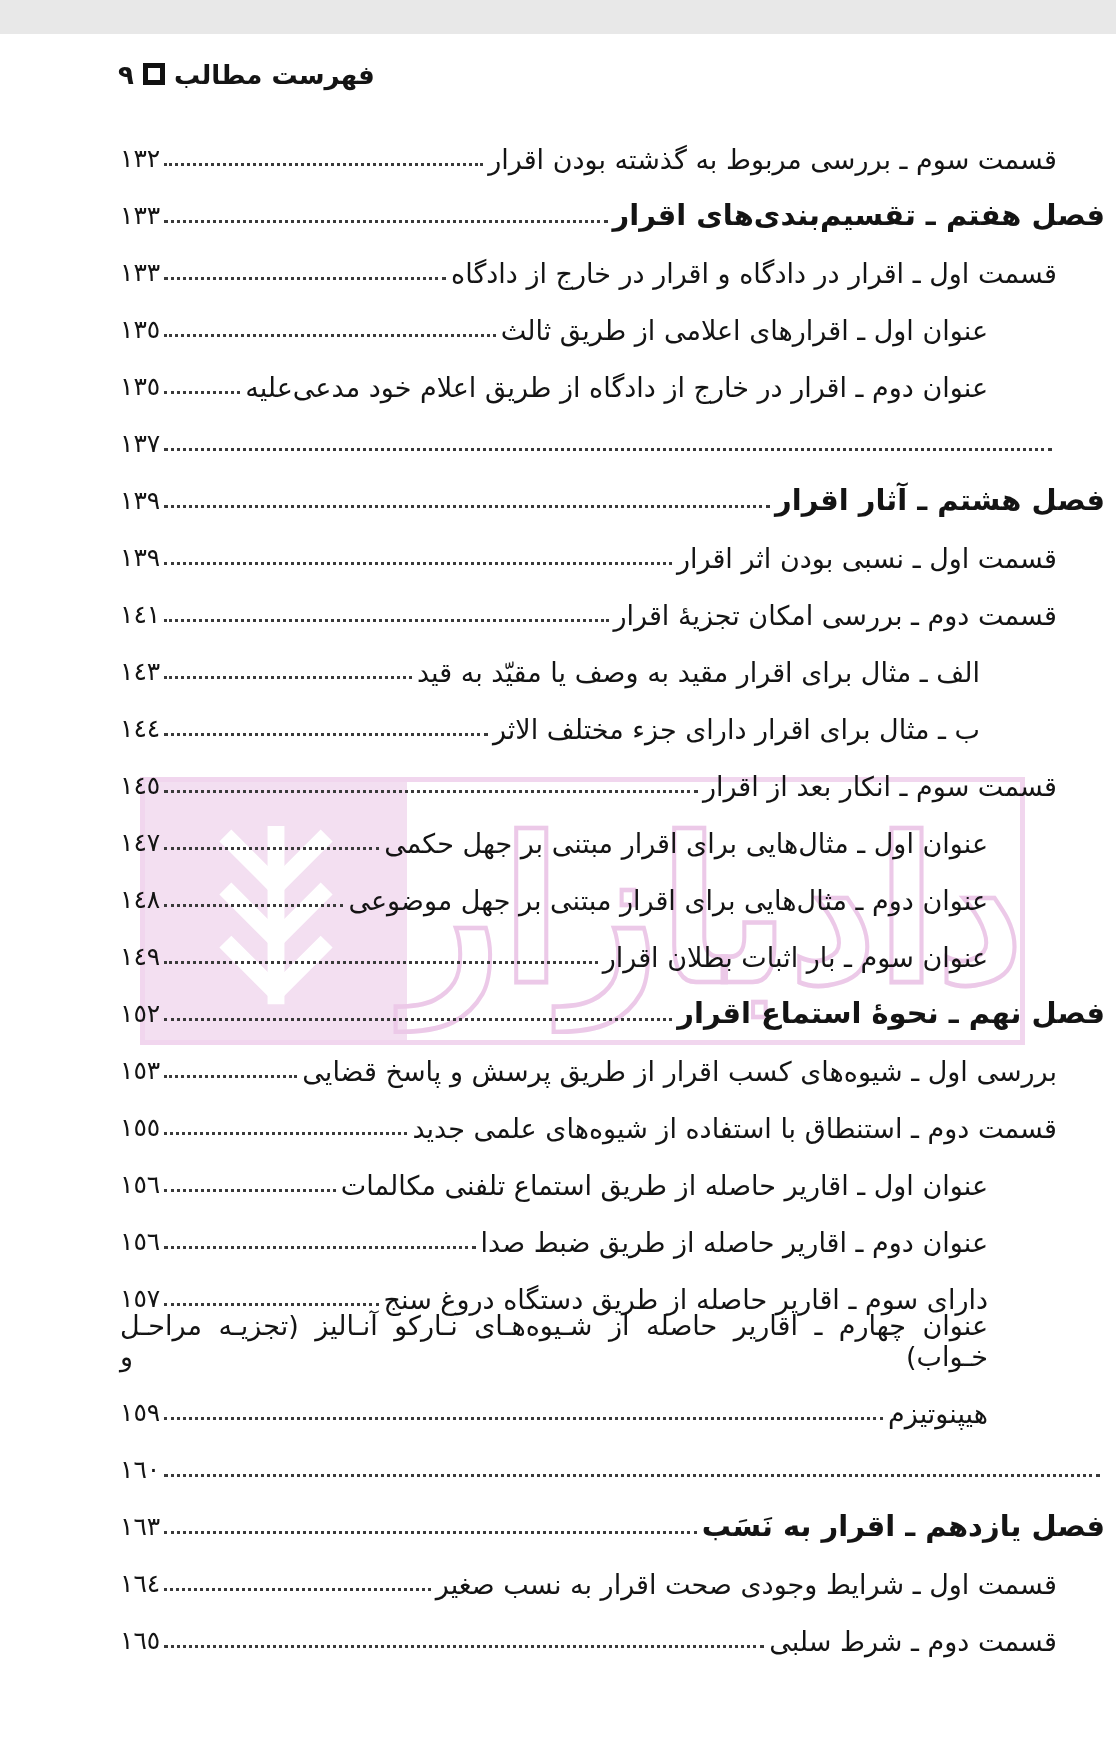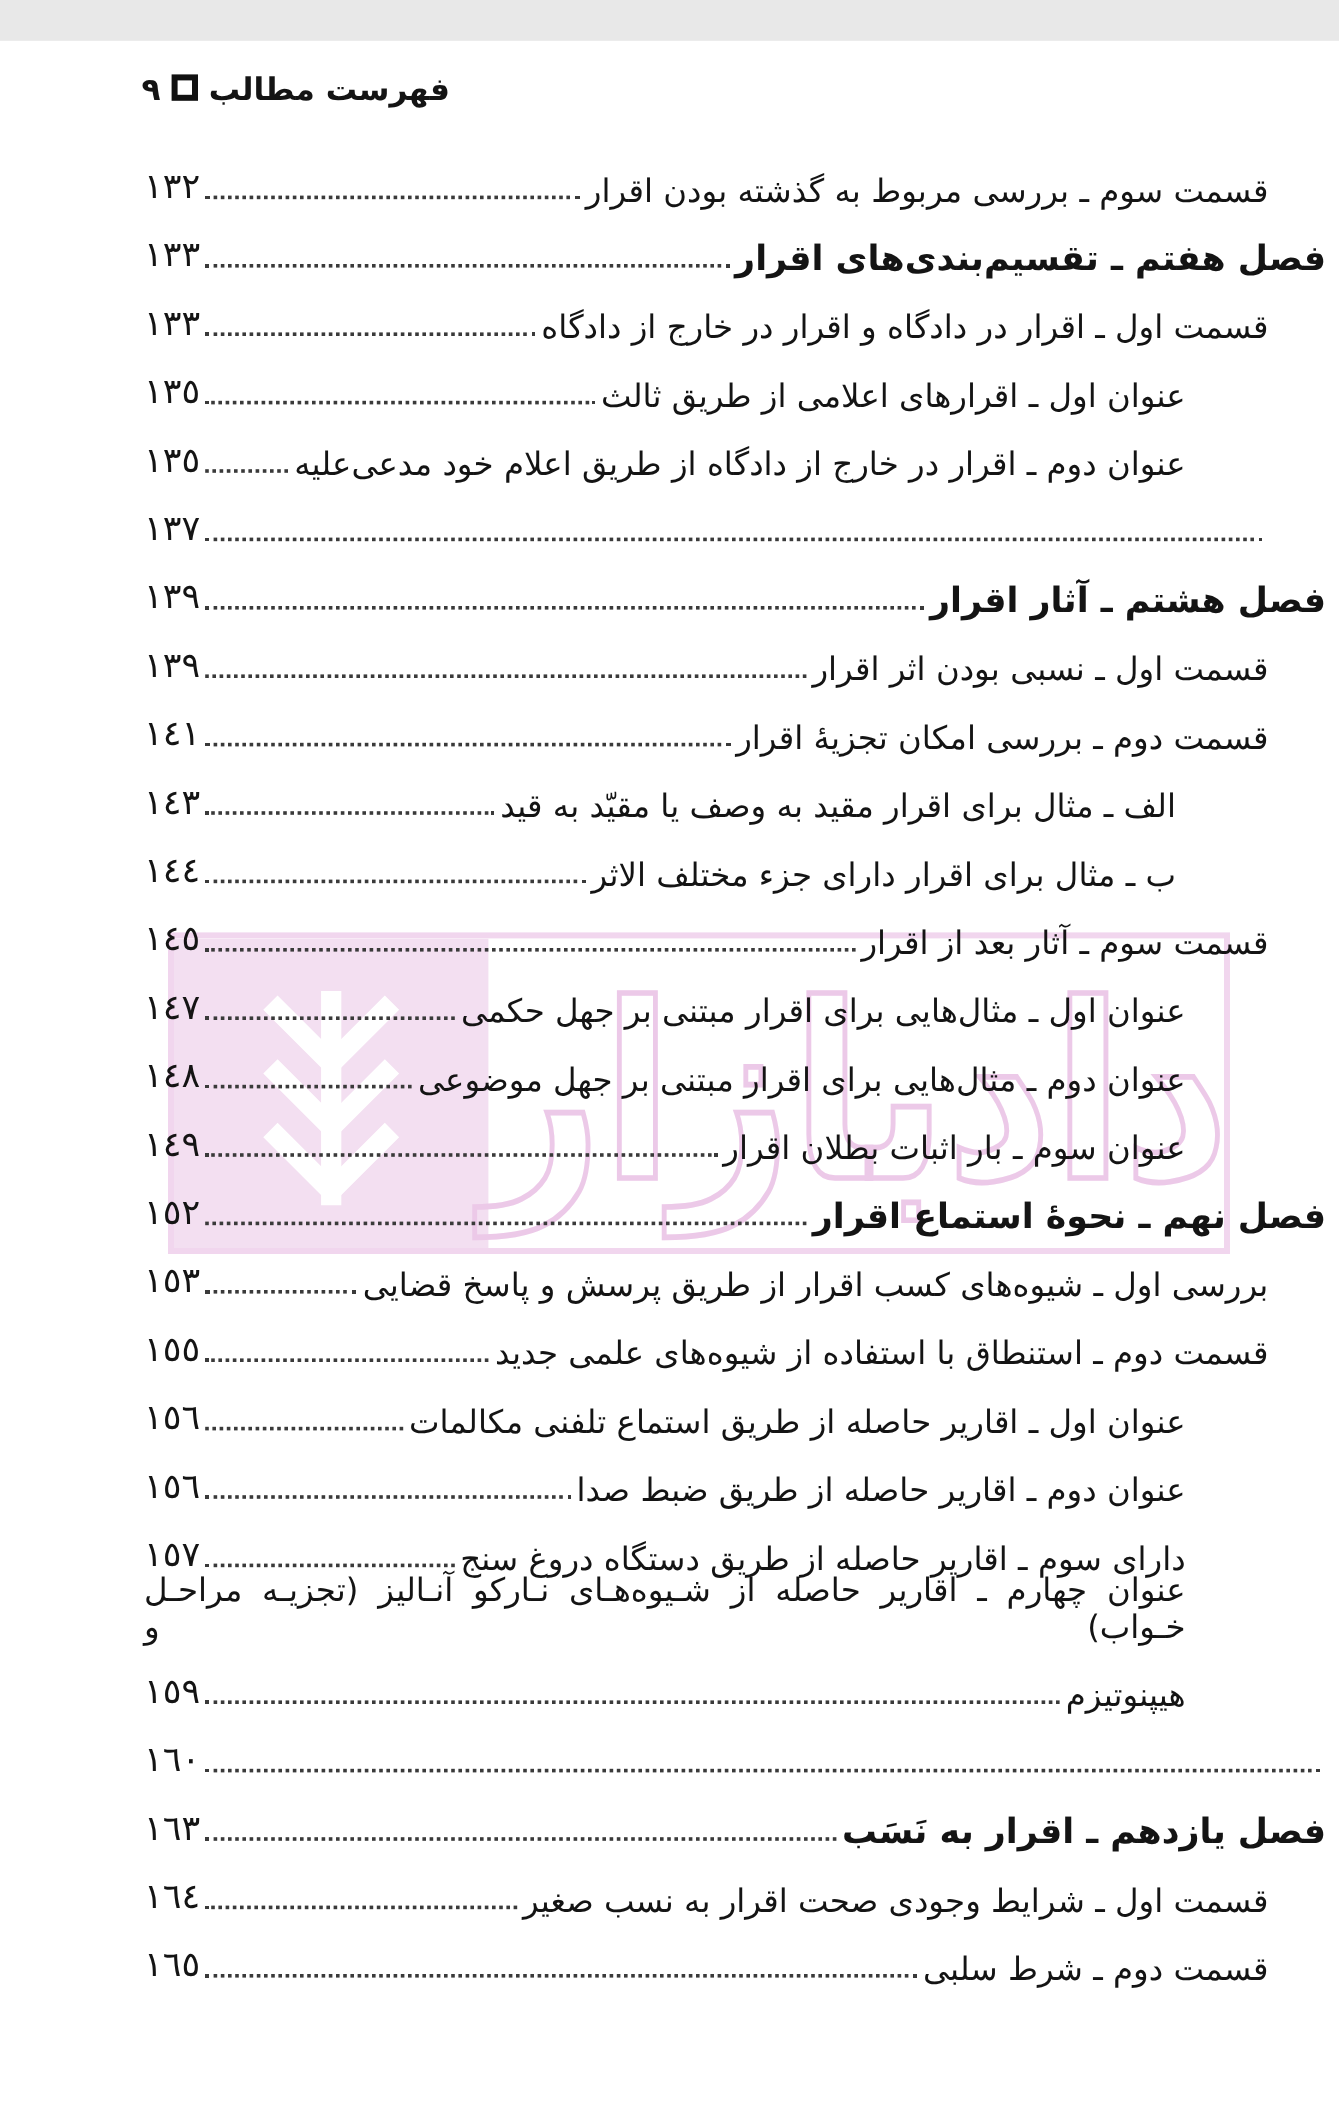--- a/index.html
+++ b/index.html
@@ -41,21 +41,21 @@
   }
   .toc-row{
     display:flex; align-items:flex-end; height:57px; direction:rtl;
     font-size:27px;
   }
   .toc-title{ white-space:nowrap; padding-bottom:8px; }
   .leader{
     flex:1 1 auto; border-bottom:3px dotted #3a3a3a;
     margin:0 5px 17px 4px; min-width:12px;
   }
-  .toc-page{ white-space:nowrap; padding-bottom:10px; font-size:29px;font-family:Liberation Serif, serif; }
+  .toc-page{ white-space:nowrap; padding-bottom:10px; font-size:25px; }
   .lv-fasl  { font-weight:bold; font-size:29px; }
   .lv-fasl .toc-page{ font-weight:normal; }
   .lv-qesmat{ padding-right:48px; }
   .lv-onvan { padding-right:117px; }
   .lv-alef  { padding-right:125px; }
   .toc-row.nopage .toc-title{
     width:100%; white-space:normal;
     text-align:justify; text-align-last:justify;
   }
 </style>
@@ -131,21 +131,21 @@
       <span class="toc-title">الف ـ مثال برای اقرار مقید به وصف یا مقیّد به قید</span>
       <span class="leader"></span>
       <span class="toc-page">١٤٣</span>
     </div>
       <div class="toc-row lv-alef">
       <span class="toc-title">ب ـ مثال برای اقرار دارای جزء مختلف الاثر</span>
       <span class="leader"></span>
       <span class="toc-page">١٤٤</span>
     </div>
       <div class="toc-row lv-qesmat">
-      <span class="toc-title">قسمت سوم ـ آثار بعد از اقرار</span>
+      <span class="toc-title">قسمت سوم ـ انکار بعد از اقرار</span>
       <span class="leader"></span>
       <span class="toc-page">١٤٥</span>
     </div>
       <div class="toc-row lv-onvan">
       <span class="toc-title">عنوان اول ـ مثال‌هایی برای اقرار مبتنی بر جهل حکمی</span>
       <span class="leader"></span>
       <span class="toc-page">١٤٧</span>
     </div>
       <div class="toc-row lv-onvan">
       <span class="toc-title">عنوان دوم ـ مثال‌هایی برای اقرار مبتنی بر جهل موضوعی</span>

